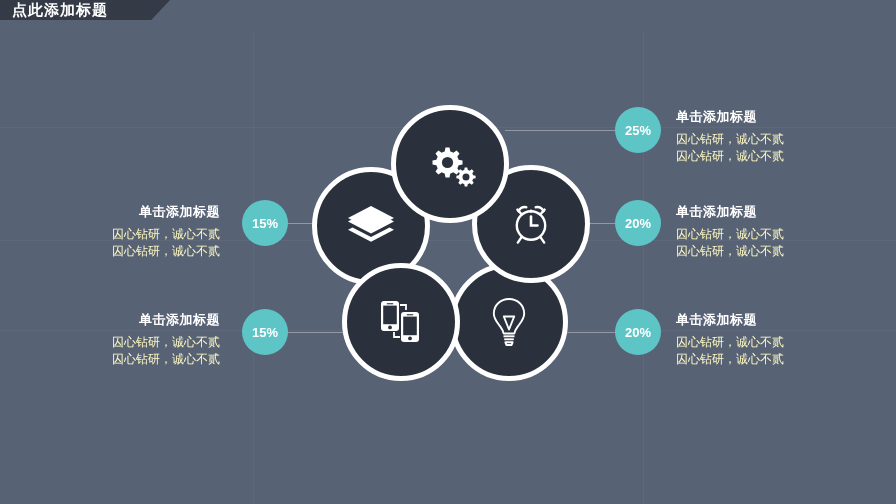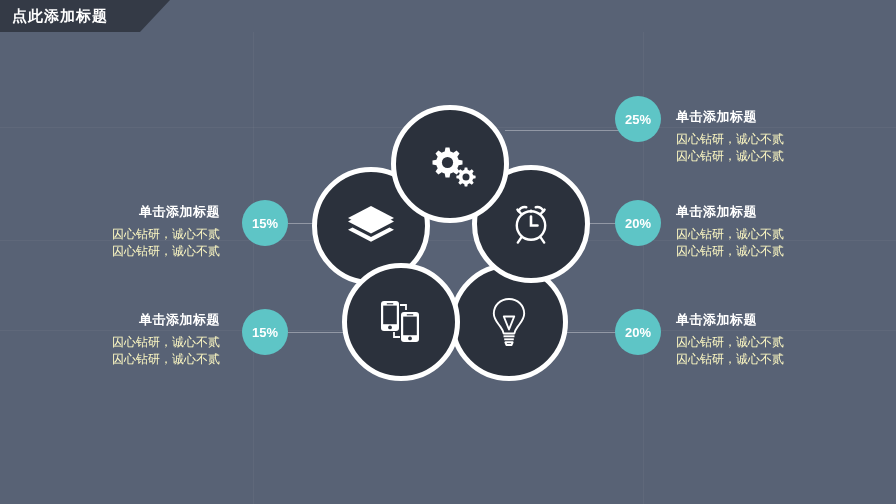--- a/index.html
+++ b/index.html
@@ -14,21 +14,21 @@
     overflow: hidden;
     position: relative;
   }
 
   
   .banner {
     position: absolute;
     left: 0;
     top: 0;
     width: 170px;
-    height: 32px;
+    height: 20px;
     background: #343a46;
     -webkit-clip-path: polygon(0 0, 170px 0, 140px 32px, 0 32px);
     clip-path: polygon(0 0, 170px 0, 140px 32px, 0 32px);
     display: flex;
     align-items: center;
   }
   .banner-title {
     color: #ffffff;
     font-size: 15px;
     font-weight: bold;
@@ -207,21 +207,21 @@
           <path d="M14.5 40.3 L25.5 40.3"></path>
           <path d="M15.2 43.3 L24.8 43.3"></path>
           <path d="M16.4 46.3 L23.6 46.3 L22.6 49 L17.4 49 Z"></path>
         </g>
       </svg>
     </span>
   </div>
 
 </div>
 
-<div class="badge" style="left:615px; top:96px;">25%</div>
+<div class="badge" style="left:615px; top:107px;">25%</div>
 <div class="badge" style="left:615px; top:200px;">20%</div>
 <div class="badge" style="left:615px; top:309px;">20%</div>
 <div class="badge" style="left:242px; top:200px;">15%</div>
 <div class="badge" style="left:242px; top:309px;">15%</div>
 
 <div class="block block-right" style="left:676px; top:108px;">
   <div class="block-title">单击添加标题</div>
   <div class="block-line">囚心钻研，诚心不贰</div>
   <div class="block-line">囚心钻研，诚心不贰</div>
 </div>

